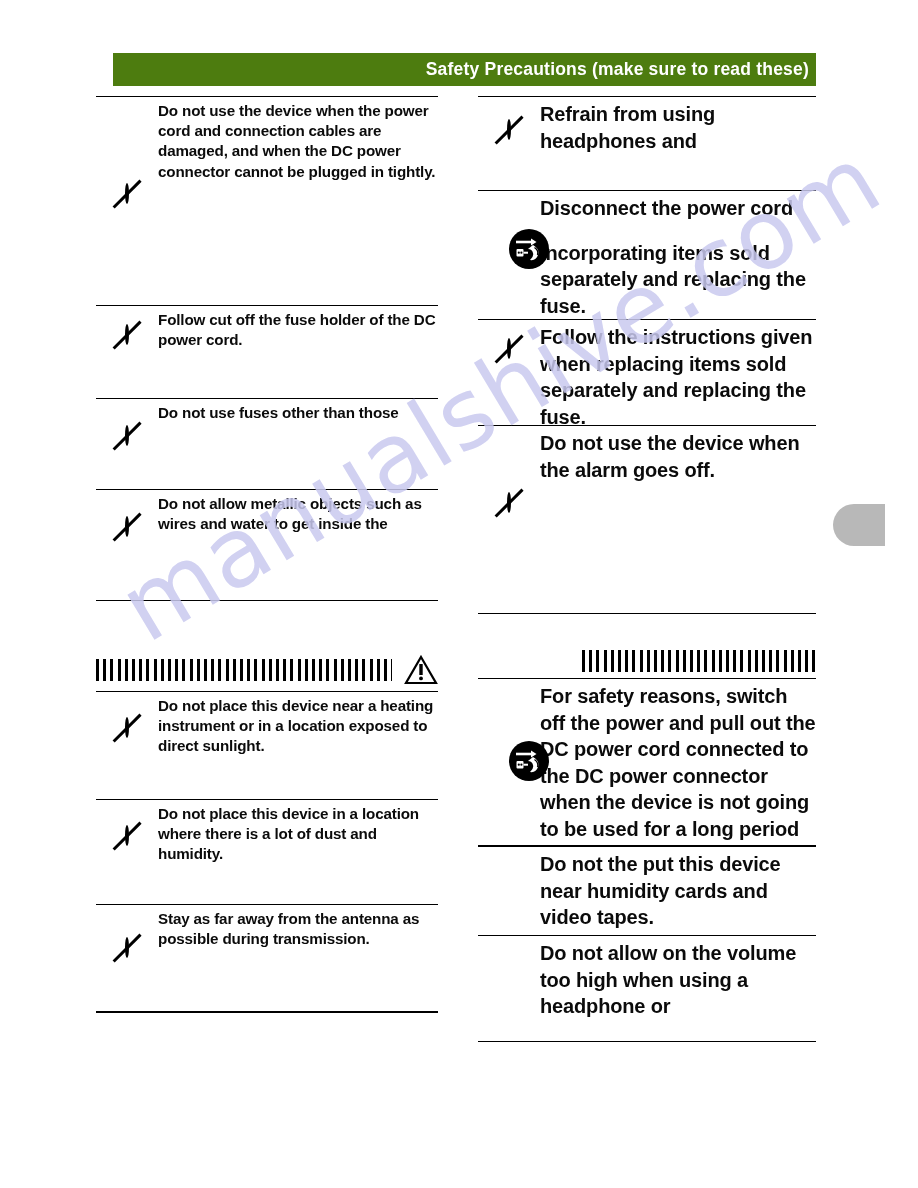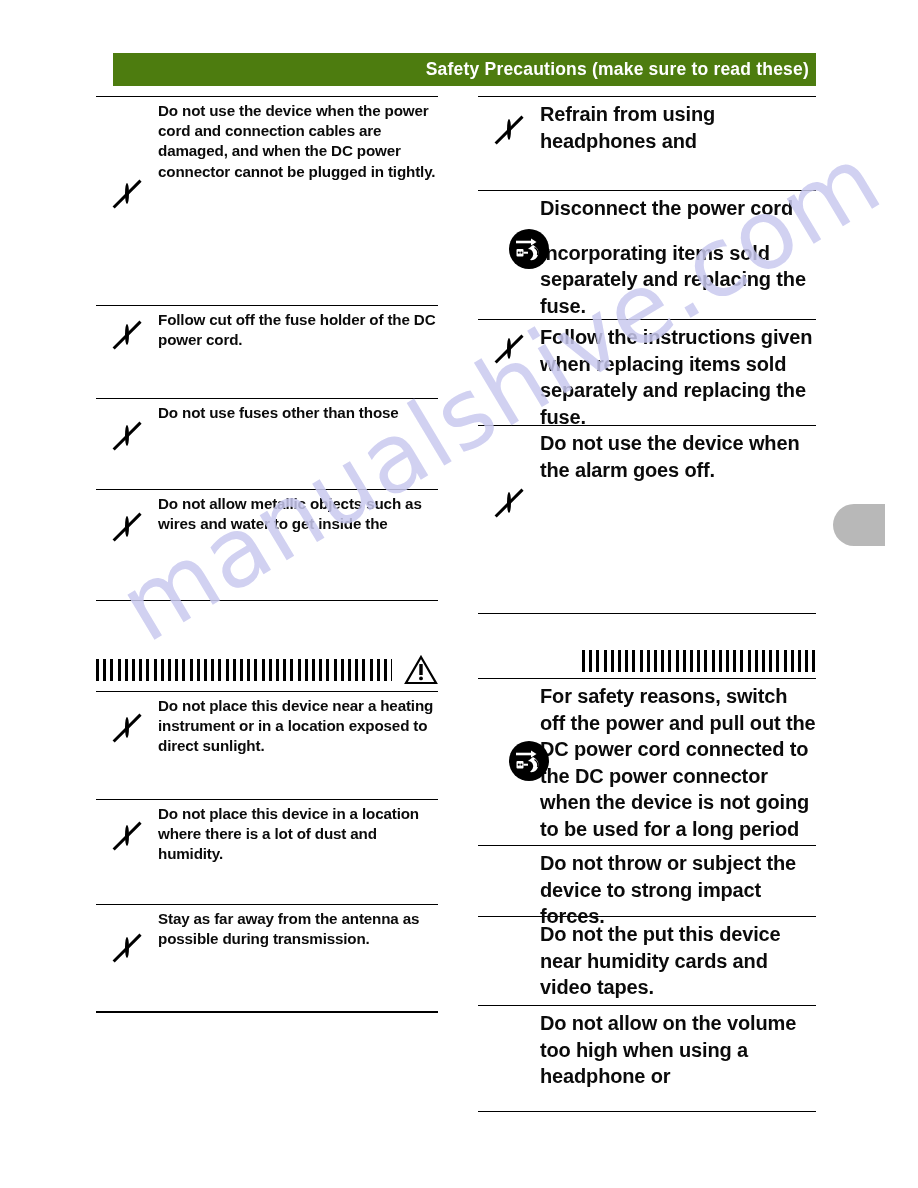--- a/index.html
+++ b/index.html
@@ -374,30 +374,20 @@
                 <path d="M25.5 18.5 q4.5 3 3 7.5" stroke="#000" stroke-width="1.4" fill="none"></path>
               </svg>
             </span>
           </span>
         </div>
         <div class="text-cell r">For safety reasons, switch off the power and pull out the DC power cord connected to the DC power connector when the device is not going to be used for a long period</div>
       </div>
     </div>
     <div class="rule"></div>
 
-    <div class="item" style="height:70px">
-      <div class="item-inner">
-        <div class="icon-cell">
-          <span class="icon-wrap" style="top:16px">
-            <span class="ico-exclaim"></span>
-          </span>
-        </div>
-        <div class="text-cell r">Do not throw or subject the device to strong impact forces.</div>
-      </div>
-    </div>
     <div class="rule"></div>
 
     <div class="item" style="height:88px">
       <div class="item-inner">
         <div class="icon-cell">
           <span class="icon-wrap" style="top:22px">
             <span class="ico-exclaim"></span>
           </span>
         </div>
         <div class="text-cell r">Do not the put this device near humidity cards and video tapes.</div>

